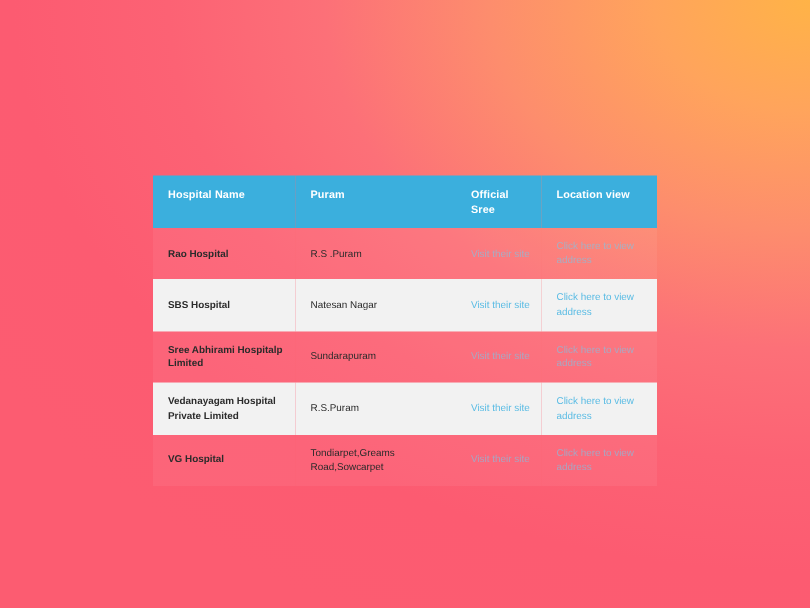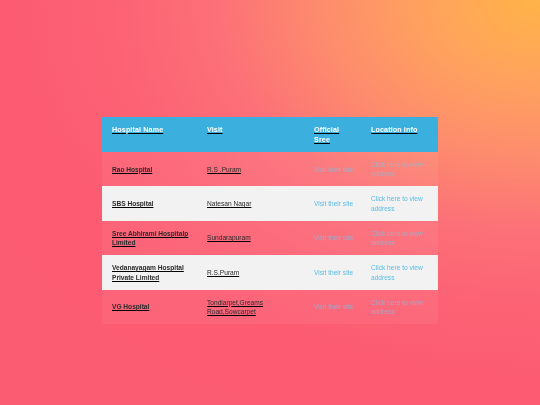--- a/index.html
+++ b/index.html
@@ -34,21 +34,20 @@
     left: 102px;
     top: 117px;
     width: 336px;
     box-sizing: border-box;
   }
 
   table.hospital-table {
     width: 100%;
     border-collapse: collapse;
     table-layout: fixed;
-    text-decoration: underline;
   }
 
   table.hospital-table thead th {
     background: #3bafdd;
     color: #ffffff;
     font-size: 7.2px;
     font-weight: bold;
     text-align: left;
     padding: 8px 6px 8px 10px;
     line-height: 1.32;
@@ -111,23 +110,23 @@
     <table class="hospital-table">
       <colgroup>
         <col class="c-name">
           <col class="c-area">
           <col class="c-site">
           <col class="c-loc">
       </colgroup>
       <thead>
         <tr>
           <th>Hospital Name</th>
-          <th>Visit</th>
+          <th>Puram</th>
           <th>Official Sree</th>
-          <th>Location info</th>
+          <th>Location view</th>
         </tr>
       </thead>
       <tbody>
 
         <tr class="row-odd">
           <td class="col-name">Rao Hospital</td>
           <td class="col-area">R.S .Puram</td>
           <td class="col-site">
             <a class="cell-link" href="#">Visit their site</a>
           </td>

